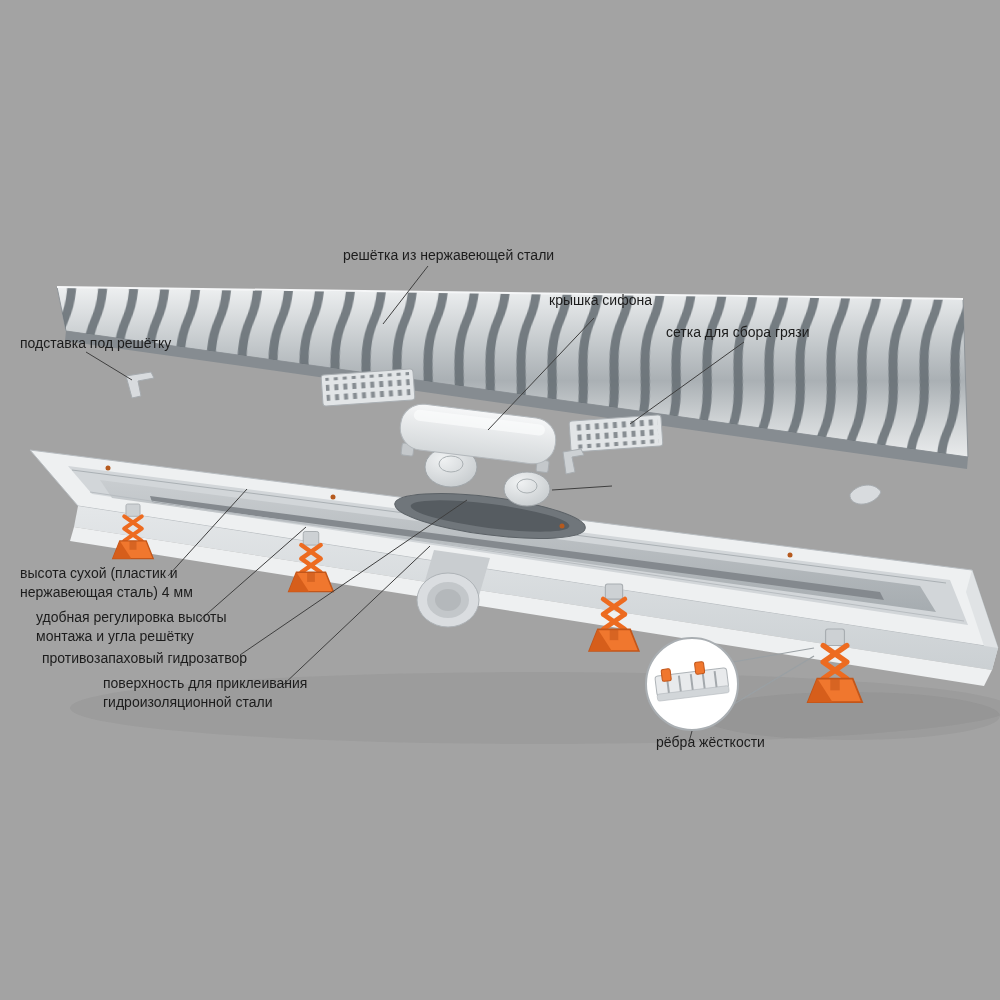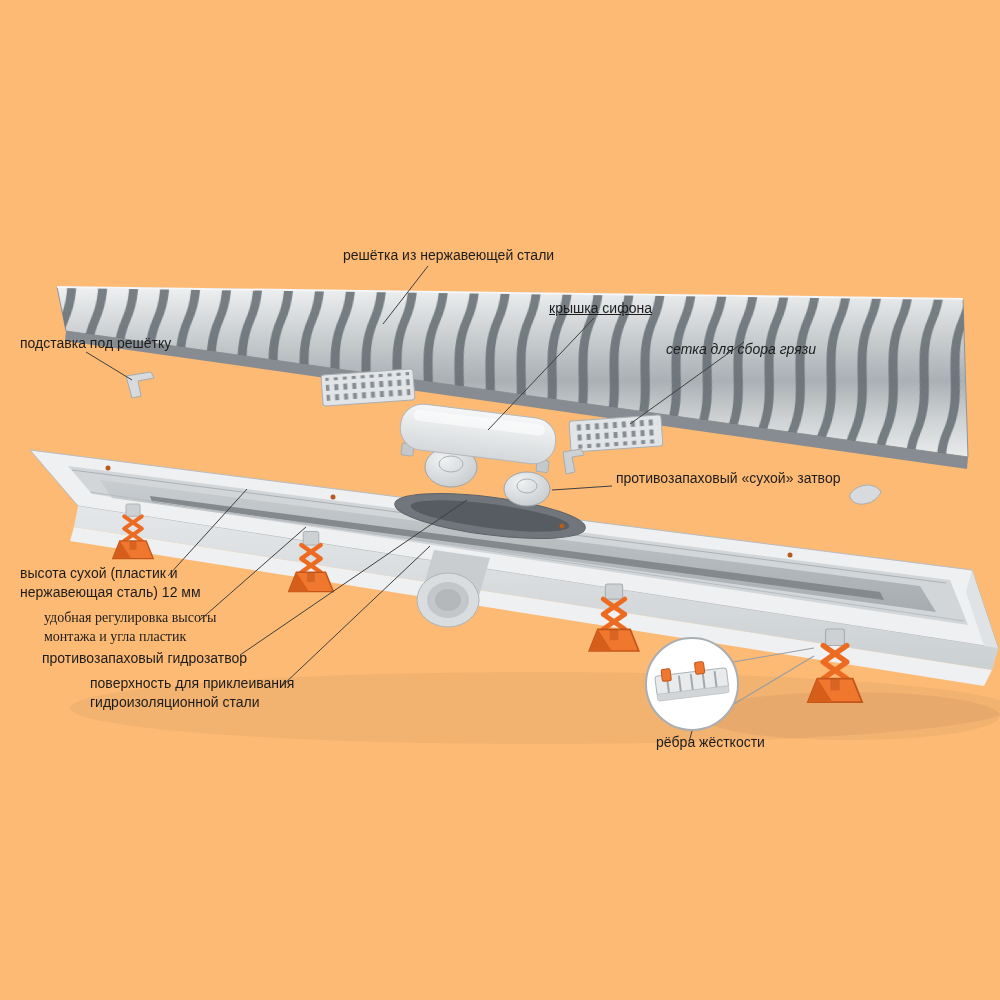--- a/index.html
+++ b/index.html
@@ -1,17 +1,17 @@
 <!DOCTYPE html>
 <html><head>
 <meta charset="utf-8">
 <style>
   html,body{margin:0;padding:0;background:#ffffff;}
   .canvas{
-    position:relative;width:1000px;height:1000px;background:#fdba74;overflow:hidden;
+    position:relative;width:1000px;height:1000px;background:#a3a3a3;overflow:hidden;
     font-family:"Liberation Sans", sans-serif;
   }
   .art{position:absolute;left:0;top:0;}
   .label{
     position:absolute;font-size:14px;line-height:19px;color:#1c1c1c;white-space:nowrap;
   }
   .label span{display:block;}
   .label.center{text-align:center;}
 </style>
 </head>
@@ -154,51 +154,48 @@
       <line x1="240" y1="655" x2="467" y2="500"></line>
       <line x1="282" y1="686" x2="430" y2="546"></line>
       <line x1="689" y1="742" x2="692" y2="731"></line>
     </g>
   </svg>
 
   <div class="label center" style="left:343px;top:246px;">
     <span>решётка из нержавеющей стали</span>
   </div>
 
-  <div class="label" style="left:549px;top:299px;text-decoration:underline;">
+  <div class="label" style="left:549px;top:291px;">
     <span>крышка сифона</span>
   </div>
 
-  <div class="label" style="left:666px;top:340px;font-style:italic;">
+  <div class="label" style="left:666px;top:323px;">
     <span>сетка для сбора грязи</span>
   </div>
 
   <div class="label" style="left:12px;top:334px;margin-left:8px;">
     <span>подставка под решётку</span>
   </div>
 
-  <div class="label" style="left:616px;top:469px;">
-    <span>противозапаховый «сухой» затвор</span>
-  </div>
 
   <div class="label" style="left:20px;top:564px;">
     <span>высота сухой (пластик и</span>
-    <span>нержавеющая сталь) 12 мм</span>
-  </div>
-
-  <div class="label" style="left:44px;top:608px;font-family:Liberation Serif, serif;">
+    <span>нержавеющая сталь) 4 мм</span>
+  </div>
+
+  <div class="label" style="left:36px;top:608px;">
     <span>удобная регулировка высоты</span>
-    <span>монтажа и угла пластик</span>
+    <span>монтажа и угла решётку</span>
   </div>
 
   <div class="label" style="left:42px;top:649px;">
     <span>противозапаховый гидрозатвор</span>
   </div>
 
-  <div class="label" style="left:90px;top:674px;">
+  <div class="label" style="left:103px;top:674px;">
     <span>поверхность для приклеивания</span>
     <span>гидроизоляционной стали</span>
   </div>
 
   <div class="label center" style="left:656px;top:733px;">
     <span>рёбра жёсткости</span>
   </div>
 
 </div>
 

